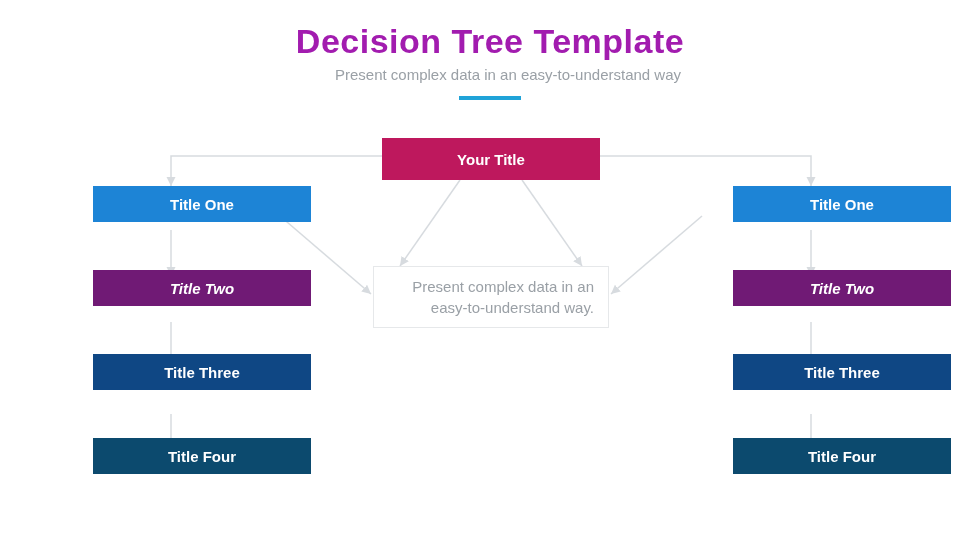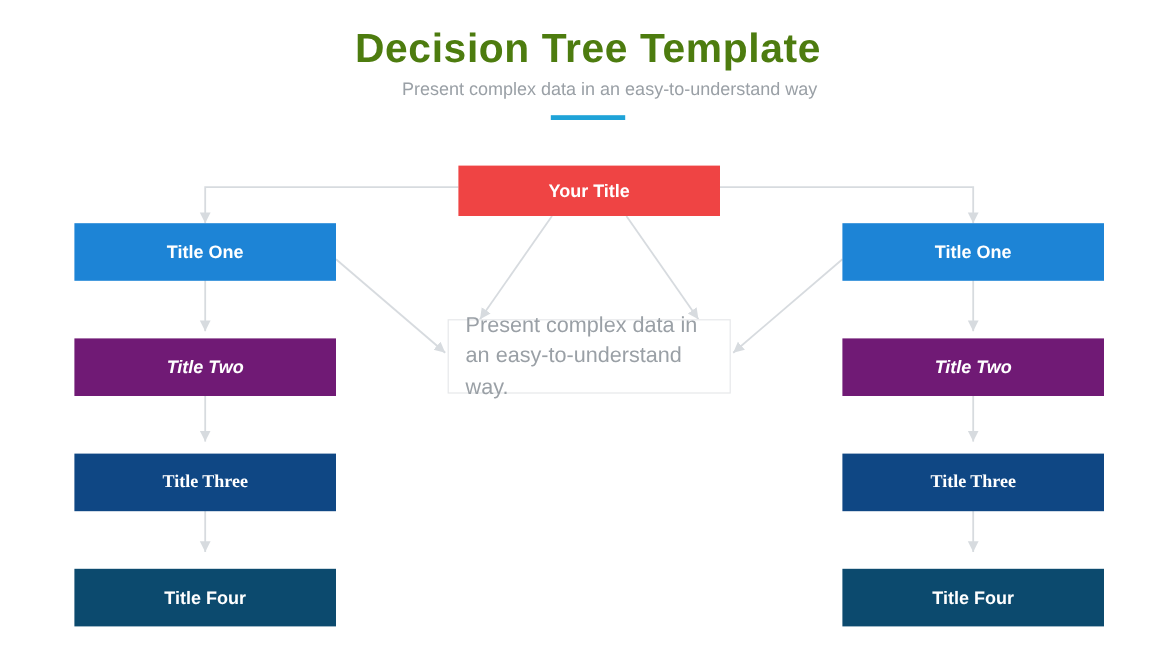--- a/index.html
+++ b/index.html
@@ -12,21 +12,21 @@
     overflow: hidden;
   }
   .title {
     position: absolute;
     top: 22px;
     left: 0;
     width: 100%;
     text-align: center;
     font-size: 34px;
     font-weight: 900;
-    color: #4d7c0f;
+    color: #a21caf;
     letter-spacing: 0.5px;
   }
   .subtitle {
     position: absolute;
     top: 66px;
     left: 18px;
     width: 100%;
     text-align: center;
     font-size: 15px;
     color: #9aa0a6;
@@ -46,64 +46,65 @@
     align-items: center;
     justify-content: center;
     color: #ffffff;
     font-weight: 700;
     font-size: 15px;
     text-align: center;
   }
   .root-box {
     width: 218px;
     height: 42px;
-    background: #ef4444;
+    background: #be185d;
     left: 382px;
     top: 138px;
   }
   .desc-box {
     position: absolute;
     width: 236px;
     height: 62px;
     border: 1px solid #e6e8ea;
     background: #ffffff;
     left: 373px;
     top: 266px;
     display: flex;
     align-items: center;
     justify-content: center;
   }
   .desc-text {
-    font-size: 18px;
+    font-size: 15px;
     color: #9aa0a6;
-    text-align: left;
+    text-align: right;
     line-height: 1.4;
     font-weight: 400;
     padding: 0 14px;
   }
   .left-col, .right-col {
     position: absolute;
     width: 218px;
   }
   .left-col { left: 62px; top: 186px; }
   .right-col { left: 702px; top: 186px; }
   .stack-box {
     width: 218px;
-    height: 48px;
+    height: 36px;
     display: flex;
     align-items: center;
     justify-content: center;
     color: #fff;
     font-weight: 700;
     font-size: 15px;
     margin-bottom: 48px;
+    margin-left: 31px;
   }
   .c-light { background: #1d84d6; }
   .c-mid1  { background: #701a75; font-style: italic; }
-  .c-mid2  { background: #0f4784; font-family: Liberation Serif, serif; }
+  .c-mid2  { background: #0f4784; }
   .c-dark  { background: #0c4a6e; }
 
   svg.connectors {
     position: absolute;
     top: 0; left: 0;
     width: 980px; height: 551px;
     pointer-events: none;
   }
 </style>
 </head>

